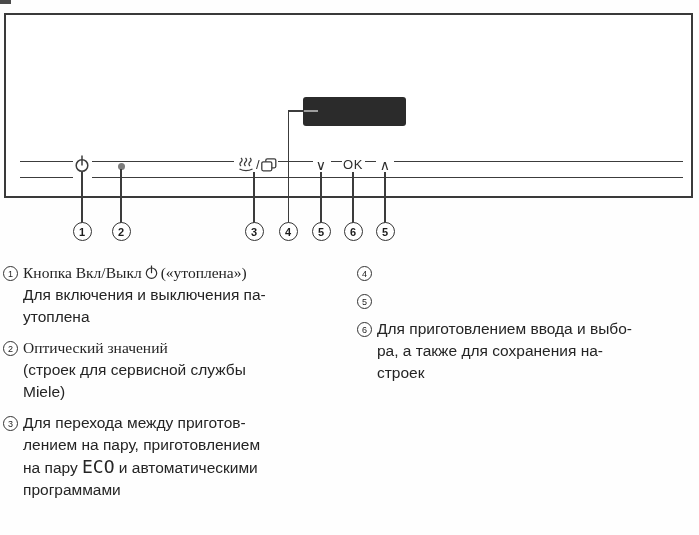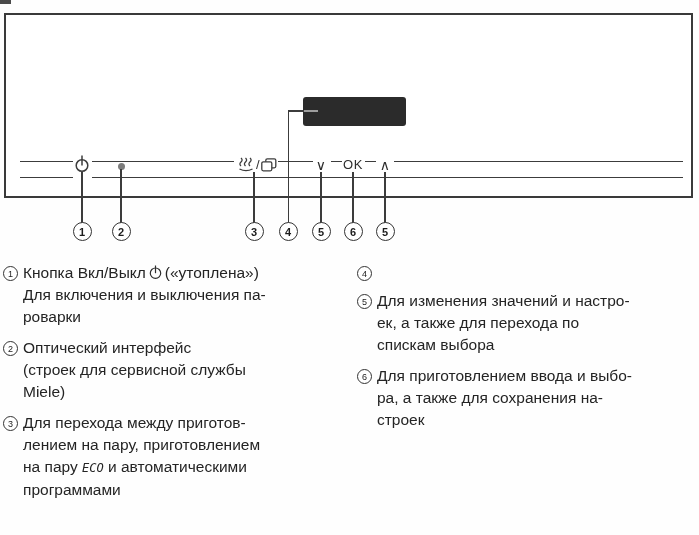--- a/index.html
+++ b/index.html
@@ -25,26 +25,26 @@
 
   
   .col{position:absolute;top:262px;}
   .col.left{left:3px;width:350px;}
   .col.right{left:357px;width:340px;}
   .item{display:flex;margin-bottom:9px;}
   .num{flex:none;width:13px;height:13px;border:1px solid #333;border-radius:50%;
        display:flex;align-items:center;justify-content:center;
        font-size:9px;color:#222;margin:4px 5px 0 0;background:#fff;}
   .txt{font-size:15.5px;line-height:22px;color:#242424;}
-  .title{white-space:nowrap;}
+  .title{white-space:nowrap;font-family:Liberation Serif, serif;}
   .body{white-space:pre-line;}
   .inline-icon{display:inline-block;vertical-align:-2px;margin:0 3px;}
   .keys{font-size:15px;letter-spacing:1px;margin-left:4px;}
   .okital{font-style:italic;margin-left:4px;}
-  .eco{font-family:"DejaVu Sans Mono",monospace;font-style:italic;font-size:12px;}
+  .eco{font-family:"DejaVu Sans Mono",monospace;font-size:18px;}
   svg{display:block;}
 </style>
 </head>
 <body>
 
 <div class="stage">
   <div class="artifact"></div>
 
   <div class="panel"></div>
   <div class="display"></div>
@@ -105,28 +105,28 @@
   <div class="col left">
 
     <div class="item">
       <span class="num">1</span>
       <div class="txt">
         <div class="title"><span>Кнопка Вкл/Выкл</span><span class="inline-icon"><svg width="13" height="15" viewBox="0 0 13 15">
                 <circle cx="6.5" cy="8.2" r="5.2" fill="none" stroke="#2e2e2e" stroke-width="1.2"></circle>
                 <line x1="6.5" y1="0.5" x2="6.5" y2="8.2" stroke="#2e2e2e" stroke-width="1.2"></line>
               </svg></span><span>(«утоплена»)</span></div>
         <div class="body">Для включения и выключения па-
-роварки</div>
+утоплена</div>
       </div>
     </div>
 
     <div class="item">
       <span class="num">2</span>
       <div class="txt">
-        <div class="title">Оптический интерфейс</div>
+        <div class="title">Оптический значений</div>
         <div class="body">(строек для сервисной службы
 Miele)</div>
       </div>
     </div>
 
     <div class="item">
       <span class="num">3</span>
       <div class="txt">
         <div class="body"><span>Для перехода между приготов-
 лением на пару, приготовлением
@@ -138,23 +138,20 @@
 
   <div class="col right">
 
     <div class="item">
       <span class="num">4</span>
     </div>
 
     <div class="item">
       <span class="num">5</span>
       <div class="txt">
-        <div class="body">Для изменения значений и настро-
-ек, а также для перехода по
-спискам выбора</div>
       </div>
     </div>
 
     <div class="item">
       <span class="num">6</span>
       <div class="txt">
         <div class="body">Для приготовлением ввода и выбо-
 ра, а также для сохранения на-
 строек</div>
       </div>

